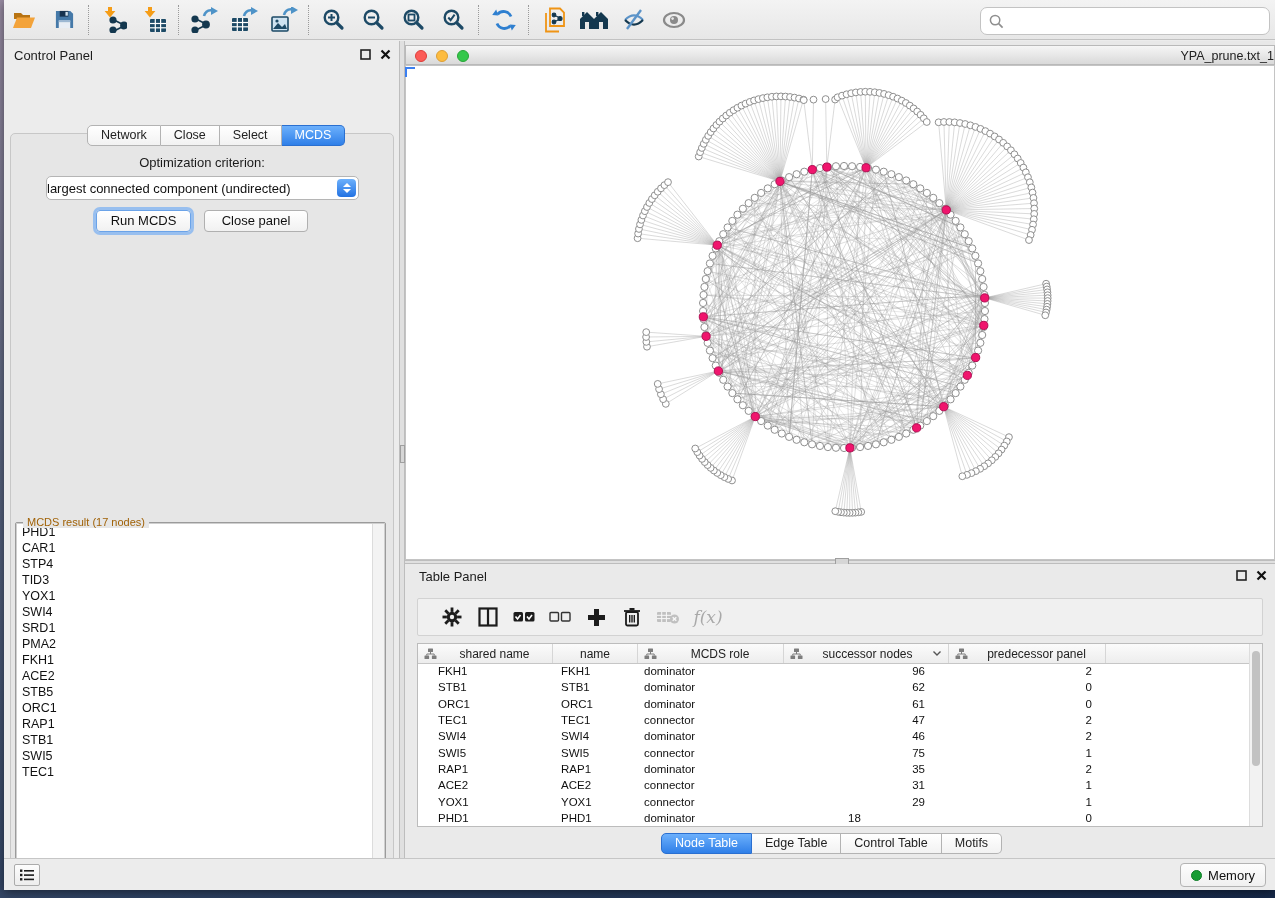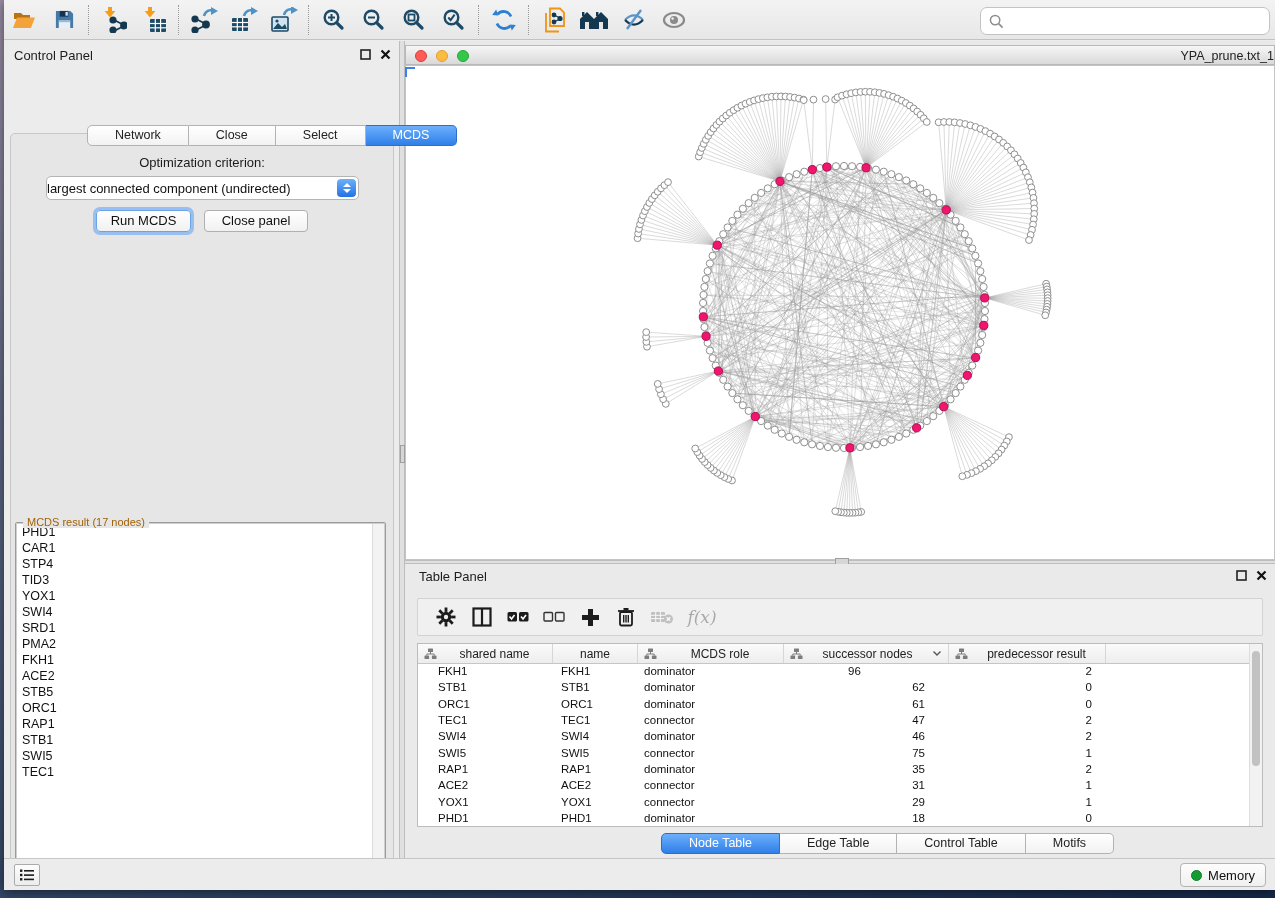--- a/index.html
+++ b/index.html
@@ -18,21 +18,21 @@
   .search-wrap svg{margin:0 4px 0 8px;flex:0 0 auto;}
   .search-wrap input{border:none;outline:none;background:transparent;flex:1;font:13px "Liberation Sans",sans-serif;height:20px;}
   
   .control-panel{position:absolute;left:0;top:41px;width:395px;height:817px;background:#ececec;}
   .panel-titlebar{position:absolute;left:0;top:4px;width:100%;height:22px;}
   .panel-title{position:absolute;left:10px;top:3px;font-size:13px;color:#1c1c1c;}
   .win-ctls{position:absolute;right:8px;top:4px;display:flex;gap:9px;align-items:center;}
   .ctl-content{position:absolute;left:6px;top:92px;width:382px;height:751px;background:#e6e6e6;
        border:1px solid #c7c7c7;border-radius:5px;}
   .seg-tabs{position:absolute;display:flex;height:19px;z-index:5;}
-  .seg-tab{height:19px;line-height:19px;padding:0 27px;background:linear-gradient(#ffffff,#f2f2f2);
+  .seg-tab{height:19px;line-height:19px;padding:0 13px;background:linear-gradient(#ffffff,#f2f2f2);
        border:1px solid #b3b3b3;border-left:none;font-size:12.5px;color:#222;text-align:center;}
   .seg-tab:first-child{border-left:1px solid #b3b3b3;border-radius:5px 0 0 5px;}
   .seg-tab:last-child{border-radius:0 5px 5px 0;}
   .seg-tab.active{background:linear-gradient(#6cb0fc,#2f7fe8);color:#fff;border-color:#2a6fd0;}
   #ctl-tabs{left:76px;top:-9px;}
   .opt-label{position:absolute;left:0;top:21px;width:100%;text-align:center;font-size:13px;color:#1a1a1a;}
   .dropdown{position:absolute;left:35px;top:42px;width:311px;height:22px;background:#fff;border:1px solid #b5b5b5;
        border-radius:5px;display:flex;align-items:center;}
   .dropdown .dd-text{flex:1;font-size:13px;color:#111;padding-left:0;white-space:nowrap;overflow:hidden;}
   .dd-stepper{width:19px;height:18px;margin-right:2px;border-radius:4px;background:linear-gradient(#6db1fc,#2272e2);
@@ -66,21 +66,21 @@
   .traffic{position:absolute;top:4px;width:12px;height:12px;border-radius:50%;}
   .t-red{left:9px;background:#fc5b57;border:1px solid #dd3d39;box-sizing:border-box;}
   .t-yel{left:30px;background:#fdbc40;border:1px solid #dd9f34;box-sizing:border-box;}
   .t-grn{left:51px;background:#34c84a;border:1px solid #27a537;box-sizing:border-box;}
   .net-title{position:absolute;left:0;top:3px;width:100%;text-align:right;font-size:12.5px;color:#222;}
   .net-canvas{position:absolute;left:0;top:24px;width:870px;height:495px;background:#fff;border:1px solid #c4c4c4;box-sizing:border-box;}
   .focus-corner{position:absolute;left:-1px;top:1px;width:8px;height:8px;border-left:2px solid #3b7ff0;border-top:2px solid #3b7ff0;}
   
   .table-panel{position:absolute;left:401px;top:564px;width:870px;height:294px;background:#eaeaea;}
   .tp-toolbar{position:absolute;left:12px;top:34px;width:846px;height:38px;background:#f0f0f0;
-       border:1px solid #d2d2d2;border-radius:2px;display:flex;align-items:center;gap:10px;padding-left:15px;box-sizing:border-box;}
+       border:1px solid #d2d2d2;border-radius:2px;display:flex;align-items:center;gap:10px;padding-left:21px;box-sizing:border-box;}
   .tp-btn{display:flex;align-items:center;justify-content:center;width:26px;height:28px;}
   .fx{font-family:"DejaVu Serif",serif;font-style:italic;font-size:17px;color:#a9a9a9;}
   .tbl{position:absolute;left:12px;top:79px;width:846px;height:184px;background:#fff;border:1px solid #bcbcbc;box-sizing:border-box;}
   .tbl-head{position:absolute;left:0;top:0;right:12px;height:19px;background:linear-gradient(#fbfbfb,#ededed);
        border-bottom:1px solid #c6c6c6;display:flex;}
   .th{height:19px;border-right:1px solid #d6d6d6;display:flex;align-items:center;box-sizing:border-box;font-size:12px;color:#222;}
   .th .lbl{flex:1;text-align:center;white-space:nowrap;}
   .th svg{flex:0 0 auto;}
   .tbl-body{position:absolute;left:0;top:19px;right:13px;bottom:1px;overflow:hidden;}
   .tr{display:flex;height:16.3px;align-items:center;}
@@ -1377,30 +1377,30 @@
               <span style="margin-left:6px;display:flex;">
                 <svg width="13" height="12" viewBox="0 0 13 12">
                   <g fill="#7d7d7d">
                     <rect x="4" y="0.5" width="5" height="3.6" rx="0.5"></rect>
                     <rect x="0.5" y="7.5" width="4.6" height="3.6" rx="0.5"></rect>
                     <rect x="7.9" y="7.5" width="4.6" height="3.6" rx="0.5"></rect>
                   </g>
                   <path d="M6.5 4 v2 M2.8 7.5 V6 h7.4 v1.5" stroke="#7d7d7d" stroke-width="1" fill="none"></path>
                 </svg>
               </span>
-              <span class="lbl">predecessor result</span>
+              <span class="lbl">predecessor panel</span>
             </div>
             <div class="th" style="flex: 1 1 0%; border-right: none;"></div>
           </div>
       <div class="tbl-body" id="tbl-body">
             <div class="tr">
               <div class="td" style="width: 135px; text-align: left; padding-left: 20px;">FKH1</div>
               <div class="td" style="width: 85px; text-align: left; padding-left: 8px;">FKH1</div>
               <div class="td" style="width: 146px; text-align: left; padding-left: 6px;">dominator</div>
-              <div class="td" style="width: 165px; text-align: center; padding-right: 24px;">96</div>
+              <div class="td" style="width: 165px; text-align: right; padding-right: 24px;">96</div>
               <div class="td" style="width: 157px; text-align: right; padding-right: 14px;">2</div>
             </div>
             <div class="tr">
               <div class="td" style="width: 135px; text-align: left; padding-left: 20px;">STB1</div>
               <div class="td" style="width: 85px; text-align: left; padding-left: 8px;">STB1</div>
               <div class="td" style="width: 146px; text-align: left; padding-left: 6px;">dominator</div>
               <div class="td" style="width: 165px; text-align: right; padding-right: 24px;">62</div>
               <div class="td" style="width: 157px; text-align: right; padding-right: 14px;">0</div>
             </div>
             <div class="tr">
@@ -1449,21 +1449,21 @@
               <div class="td" style="width: 135px; text-align: left; padding-left: 20px;">YOX1</div>
               <div class="td" style="width: 85px; text-align: left; padding-left: 8px;">YOX1</div>
               <div class="td" style="width: 146px; text-align: left; padding-left: 6px;">connector</div>
               <div class="td" style="width: 165px; text-align: right; padding-right: 24px;">29</div>
               <div class="td" style="width: 157px; text-align: right; padding-right: 14px;">1</div>
             </div>
             <div class="tr">
               <div class="td" style="width: 135px; text-align: left; padding-left: 20px;">PHD1</div>
               <div class="td" style="width: 85px; text-align: left; padding-left: 8px;">PHD1</div>
               <div class="td" style="width: 146px; text-align: left; padding-left: 6px;">dominator</div>
-              <div class="td" style="width: 165px; text-align: right; padding-right: 24px;">18</div>
+              <div class="td" style="width: 165px; text-align: center; padding-right: 24px;">18</div>
               <div class="td" style="width: 157px; text-align: right; padding-right: 14px;">0</div>
             </div>
           </div>
       <div class="tbl-scroll">
             <div class="tbl-thumb"></div>
           </div>
     </div>
     <div class="seg-tabs" id="tbl-tabs" style="position:absolute;">
           <div class="seg-tab active">Node Table</div>
           <div class="seg-tab">Edge Table</div>

